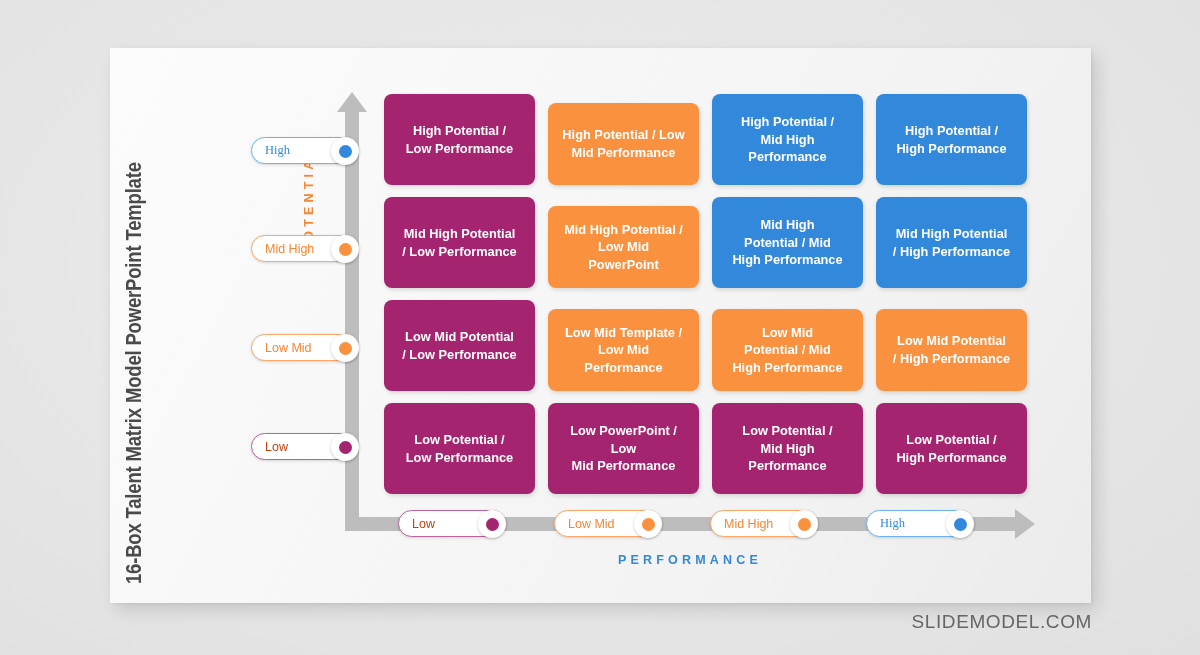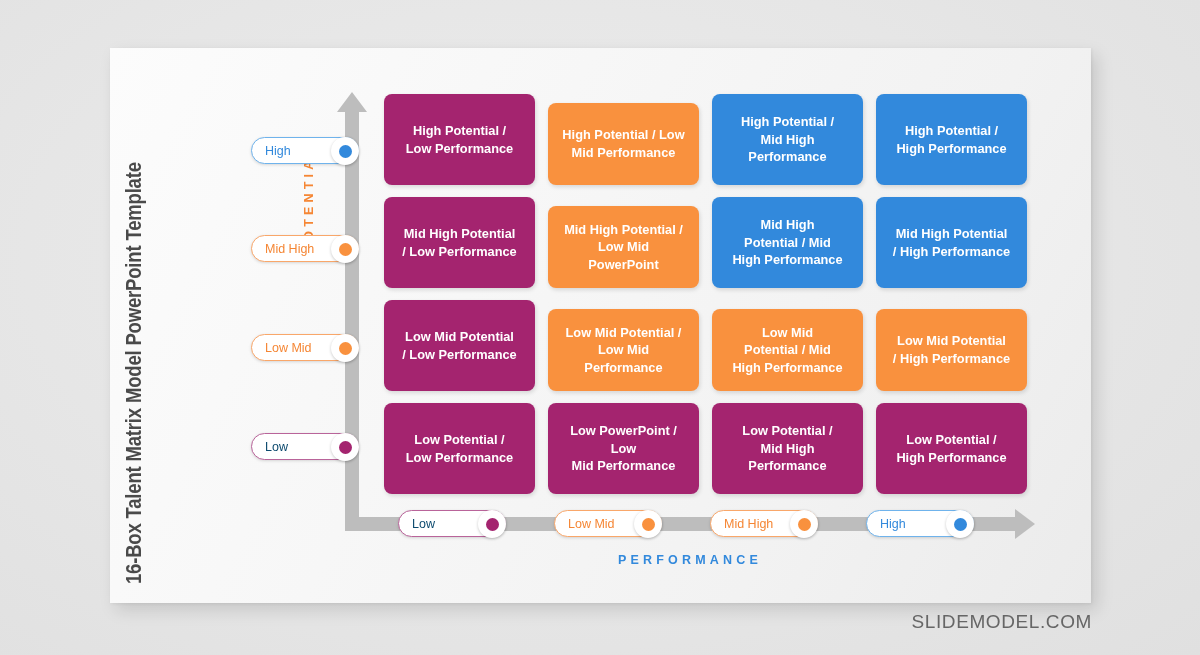--- a/index.html
+++ b/index.html
@@ -190,27 +190,27 @@
     align-items: center;
     justify-content: center;
     box-sizing: border-box;
   }
   .pill .knob .dot {
     width: 13px;
     height: 13px;
     border-radius: 50%;
   }
   .p-blue    { border-color: #6FB3EC; }
-  .p-blue    .pill-label { color: #3289DC; }
+  .p-blue    .pill-label { color: #3289DC; font-family: Liberation Serif, serif; }
   .p-blue    .dot { background: #3289DC; }
   .p-orange  { border-color: #F9A76A; }
   .p-orange  .pill-label { color: #F58634; }
   .p-orange  .dot { background: #F9913E; }
   .p-magenta { border-color: #B9649A; }
-  .p-magenta .pill-label { color: #0c4a6e; }
+  .p-magenta .pill-label { color: #c2410c; }
   .p-magenta .dot { background: #A4246F; }
 
   
   #watermark {
     position: absolute;
     right: 108px;
     bottom: 22px;
     font-size: 19px;
     letter-spacing: 0.6px;
     color: #666666;
@@ -252,21 +252,21 @@
         <div class="cell c-orange">Mid High Potential /
 Low Mid
 PowerPoint</div>
         <div class="cell c-blue">Mid High
 Potential / Mid
 High Performance</div>
         <div class="cell c-blue">Mid High Potential
 / High Performance</div>
         <div class="cell c-magenta">Low Mid Potential
 / Low Performance</div>
-        <div class="cell c-orange">Low Mid Potential /
+        <div class="cell c-orange">Low Mid Template /
 Low Mid
 Performance</div>
         <div class="cell c-orange">Low Mid
 Potential / Mid
 High Performance</div>
         <div class="cell c-orange">Low Mid Potential
 / High Performance</div>
         <div class="cell c-magenta">Low Potential /
 Low Performance</div>
         <div class="cell c-magenta">Low PowerPoint / Low

